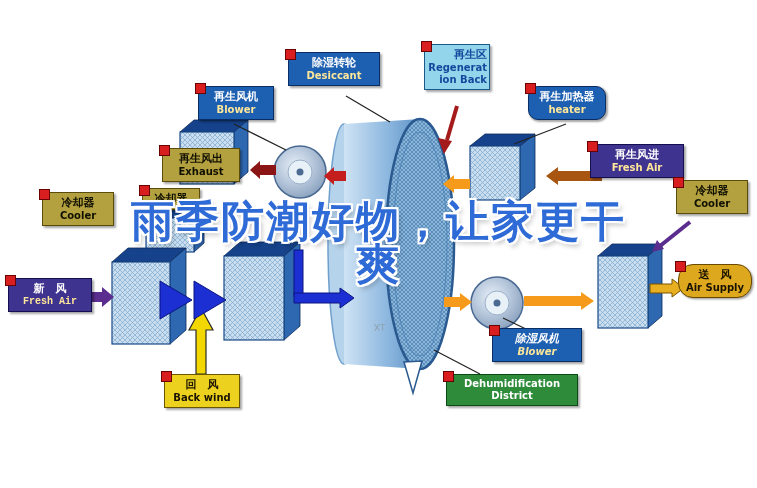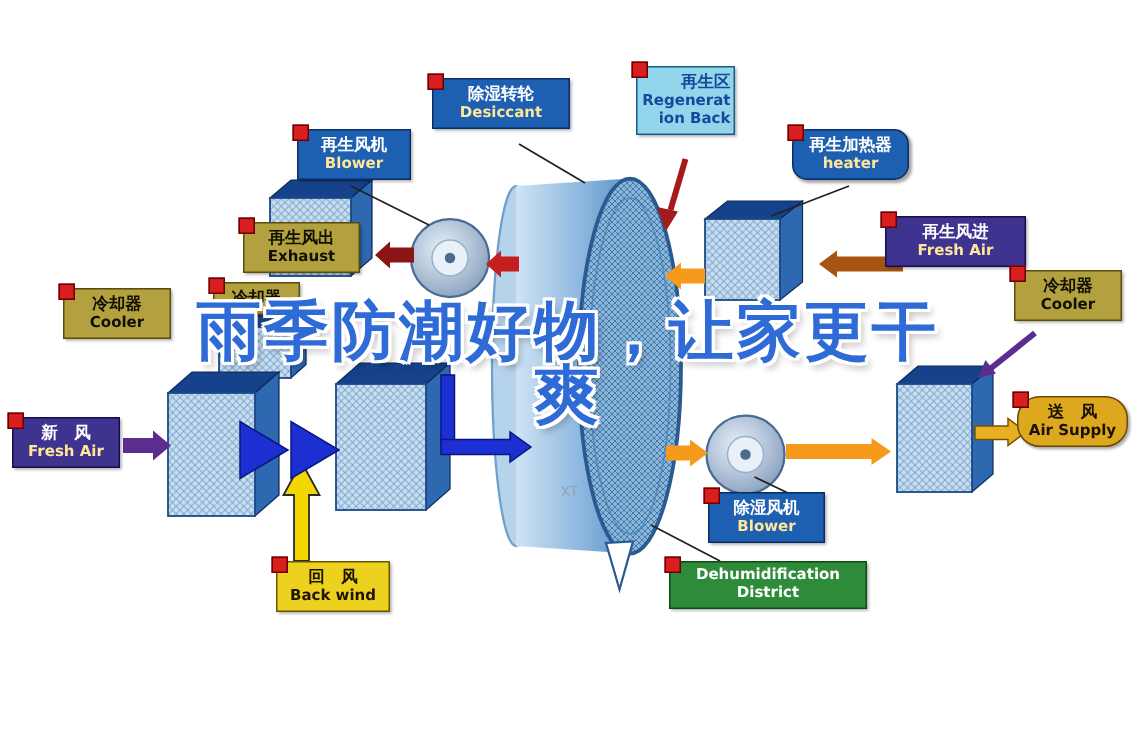--- a/index.html
+++ b/index.html
@@ -210,39 +210,39 @@
     <div class="zh">冷却器</div>
 
   </div>
 
   <div class="label theme-olive" style="left:676px;top:180px;width:72px;">
     <span class="marker"></span>
     <div class="zh">冷却器</div>
     <div class="en">Cooler</div>
   </div>
 
-  <div class="label theme-indigo" style="left:8px;top:278px;width:72px;">
+  <div class="label theme-indigo" style="left:8px;top:278px;width:84px;font-family:Liberation Mono, monospace;">
     <span class="marker"></span>
     <div class="zh">新　风</div>
     <div class="en">Fresh Air</div>
   </div>
 
   <div class="label theme-gold" style="left:678px;top:264px;width:74px;border-radius:15px;">
     <span class="marker"></span>
     <div class="zh">送　风</div>
     <div class="en">Air Supply</div>
   </div>
 
-  <div class="label theme-yellow" style="left:164px;top:374px;width:76px;margin-left:20px;">
+  <div class="label theme-yellow" style="left:164px;top:374px;width:76px;">
     <span class="marker"></span>
     <div class="zh">回　风</div>
     <div class="en">Back wind</div>
   </div>
 
-  <div class="label theme-blue" style="left:472px;top:328px;width:78px;">
+  <div class="label theme-blue" style="left:492px;top:328px;width:90px;font-style:italic;">
     <span class="marker"></span>
     <div class="zh">除湿风机</div>
     <div class="en">Blower</div>
   </div>
 
   <div class="label theme-green" style="left:446px;top:374px;width:132px;">
     <span class="marker"></span>
     <div class="en">Dehumidification District</div>
   </div>
 

